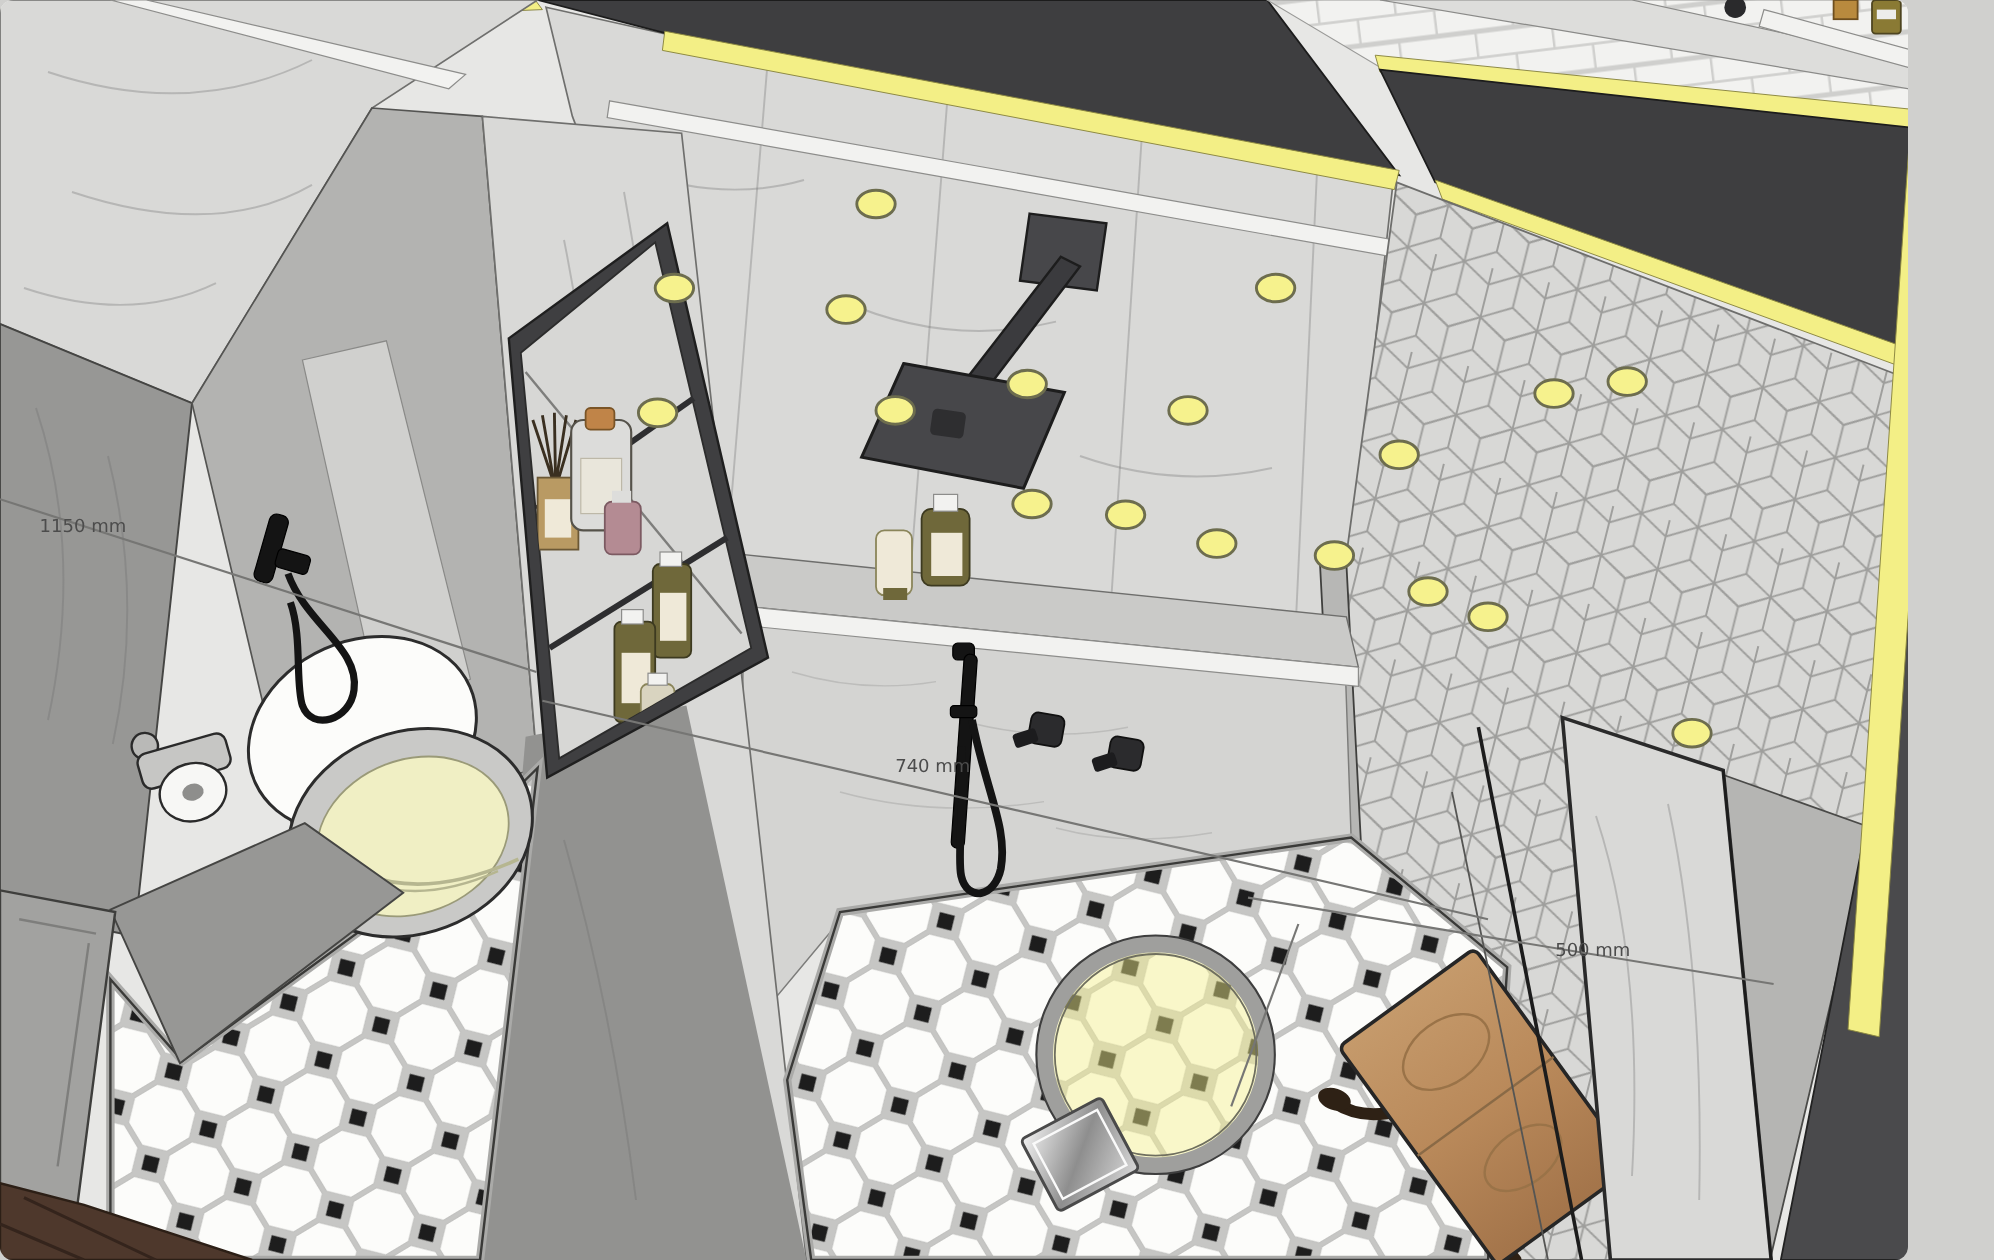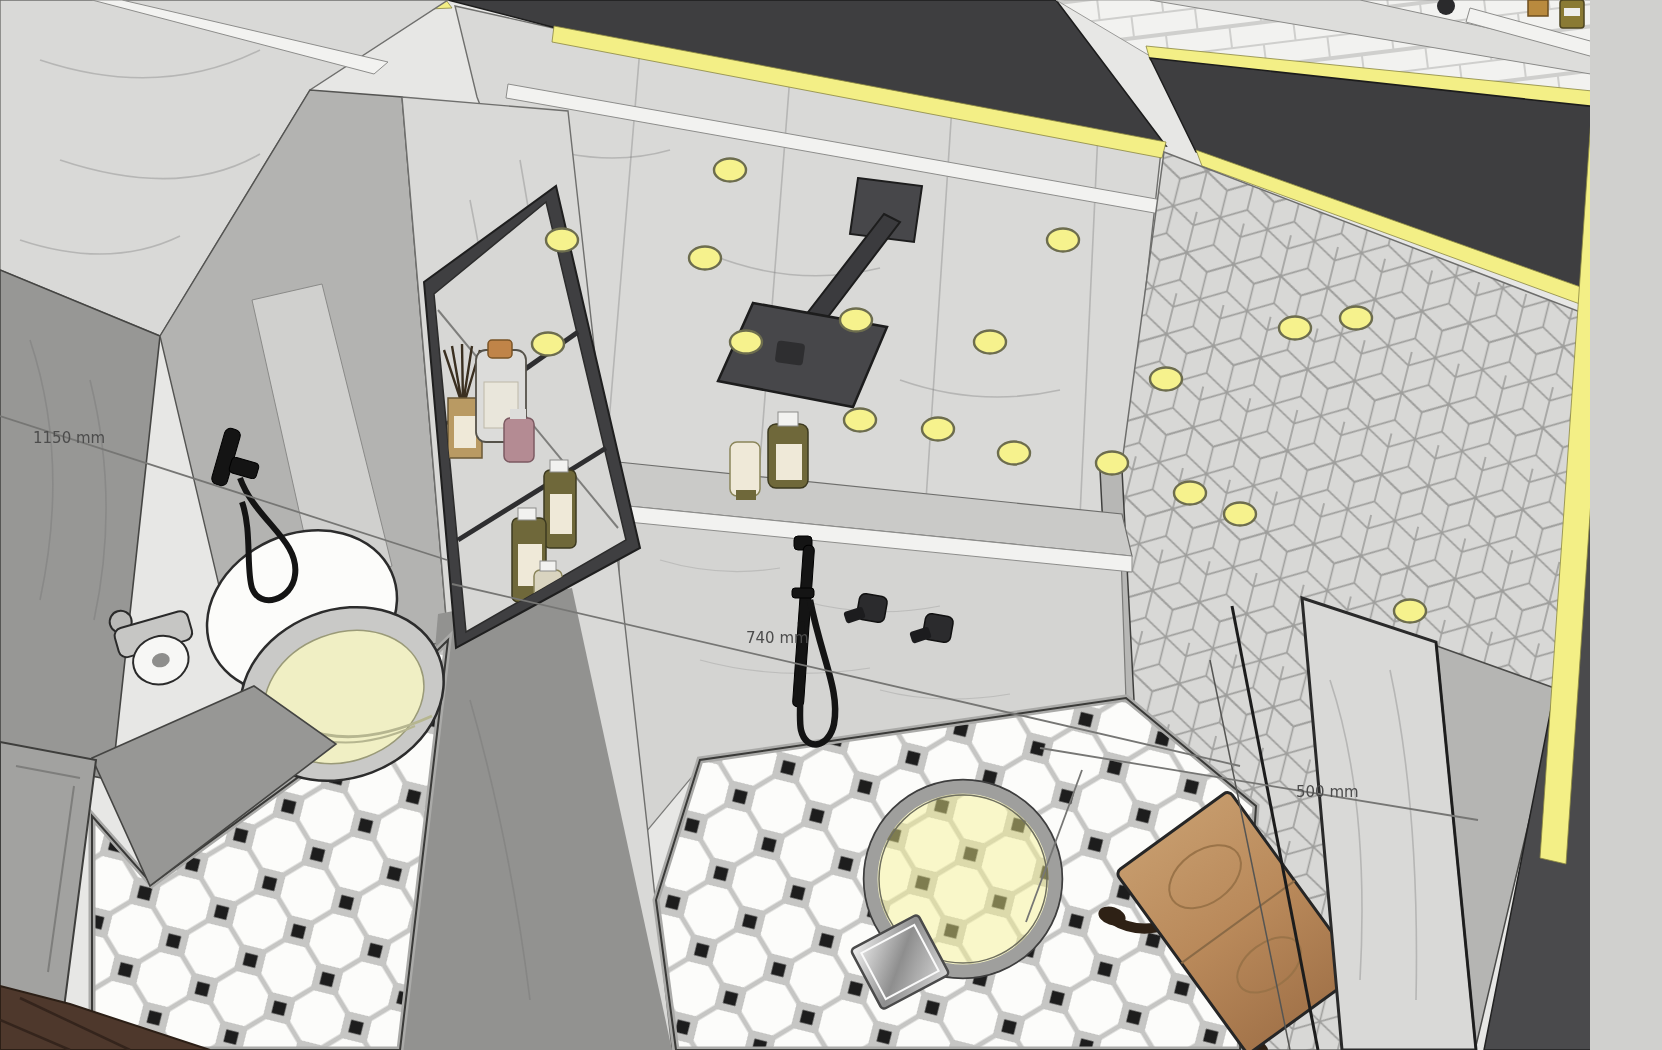--- a/index.html
+++ b/index.html
@@ -1,17 +1,17 @@
 <!DOCTYPE html>
 <html style="--bg: #e7e7e5; --cut: #3e3e40; --selection: #f3ef86; --lightFill: #f6f28d; --lightStroke: #6d6d4e; --marbleLight: #d9d9d7; --marbleMid: #c3c3c1; --marbleDark: #979795; --wallFace: #b3b3b1; --white: #f2f2f0; --grout: #c6c6c4; --tileWhite: #fcfcfa; --tileDot: #1d1d1d; --wood: #4e382c; --stoolWood: #b9895a; --olive: #6f683a; --cream: #efe9d8; --cork: #c08448; --pink: #b48b93; --fixture: #141414; --bowlCream: #f0efc4; --dimLine: #767674; --dimText: #4c4c4c;"><head>
 <meta charset="utf-8">
 <style>
   html,body{margin:0;padding:0;background:#d0d0ce;}
   #stage{position:relative;width:1590px;height:1050px;overflow:hidden;background:var(--bg,#e7e7e5);
-         font-family:"DejaVu Sans",sans-serif;}
+         font-family:"DejaVu Sans",sans-serif;border-radius:11px;}
   svg{display:block}
   .bg{fill:var(--bg)}
   .cut{fill:var(--cut);stroke:#1c1c1c;stroke-width:1.5}
   .sel{fill:var(--selection);stroke:#8a8640;stroke-width:.8}
   .marbleL{fill:var(--marbleLight);stroke:#6f6f6d;stroke-width:1.4}
   .marbleD{fill:var(--marbleDark);stroke:#454543;stroke-width:1.6}
   .face{fill:var(--wallFace);stroke:#545452;stroke-width:1.4}
   .white{fill:var(--white);stroke:#8d8d8b;stroke-width:1}
   .fix{fill:var(--fixture);stroke:#000;stroke-width:1}
   .vein{stroke:rgba(110,110,110,.32);stroke-width:1.6;fill:none}

